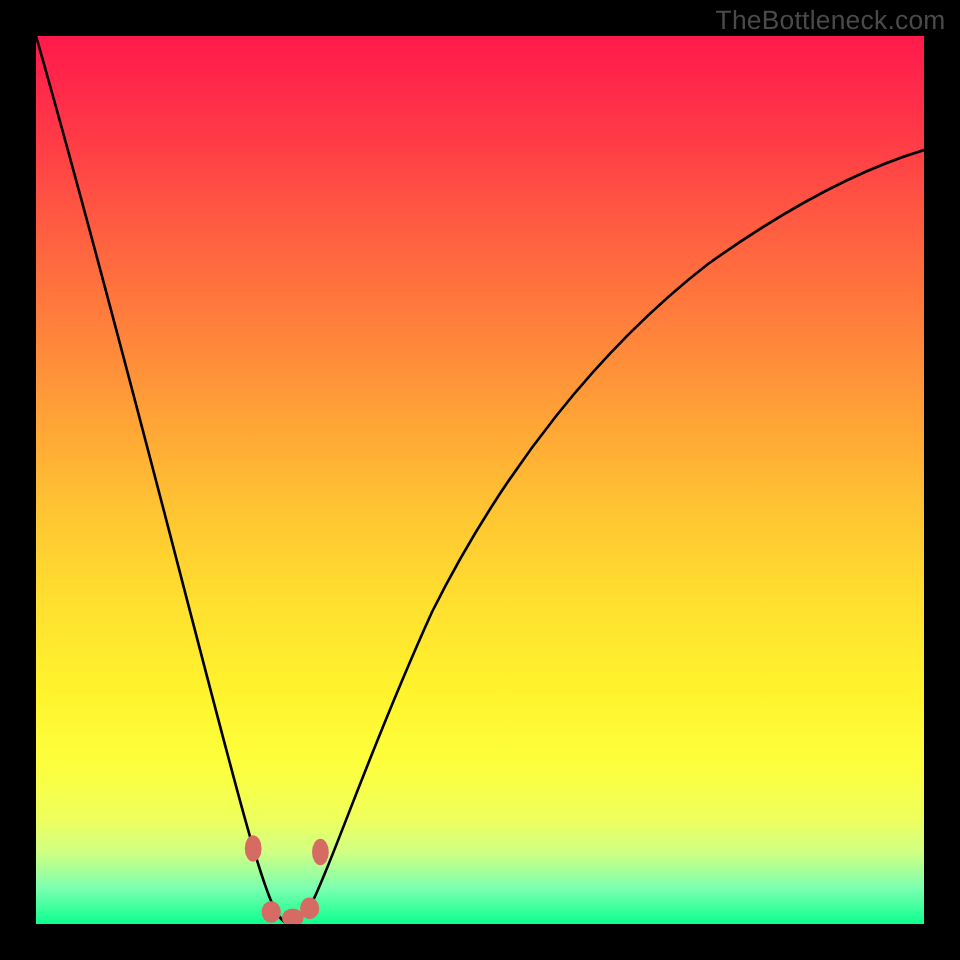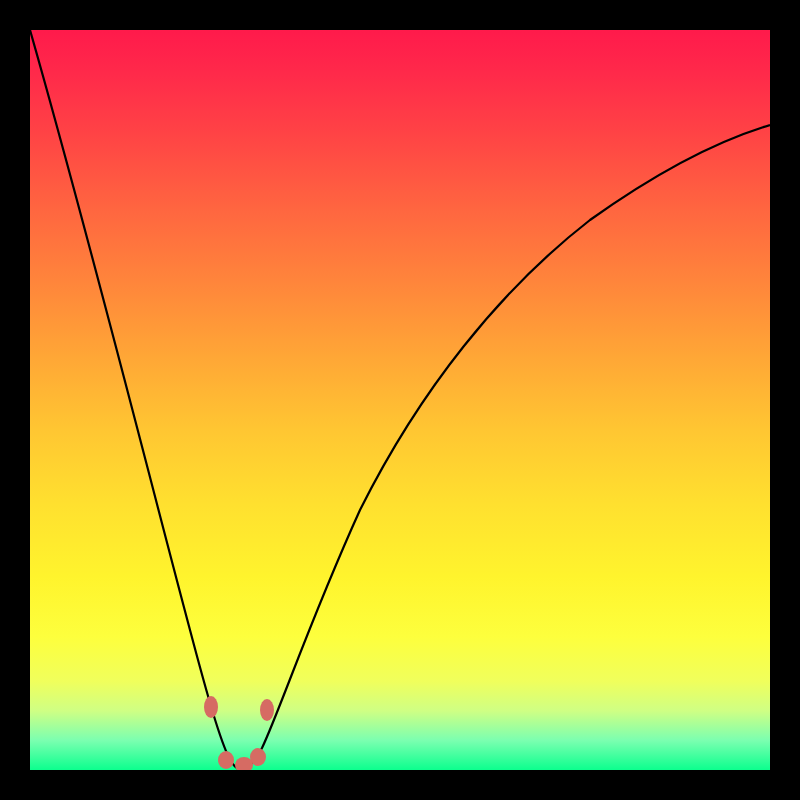--- a/index.html
+++ b/index.html
@@ -63,20 +63,21 @@
   .dot {
     fill: #d66b63;
     stroke: none;
   }
 </style>
 </head>
 <body>
 
 <div class="frame">
 
+  <div class="attribution">TheBottleneck.com</div>
 
   <div class="plot">
 
     <svg class="curve" viewBox="0 0 740 740" preserveAspectRatio="none">
       <path d="M 0 0
                C 60 210, 120 450, 160 600
                C 178 668, 190 710, 200 730
                C 205 738, 210 740, 210 740" fill="none" stroke="#000" stroke-width="2.2"></path>
       <path d="M 210 740
                C 215 740, 222 736, 232 718

